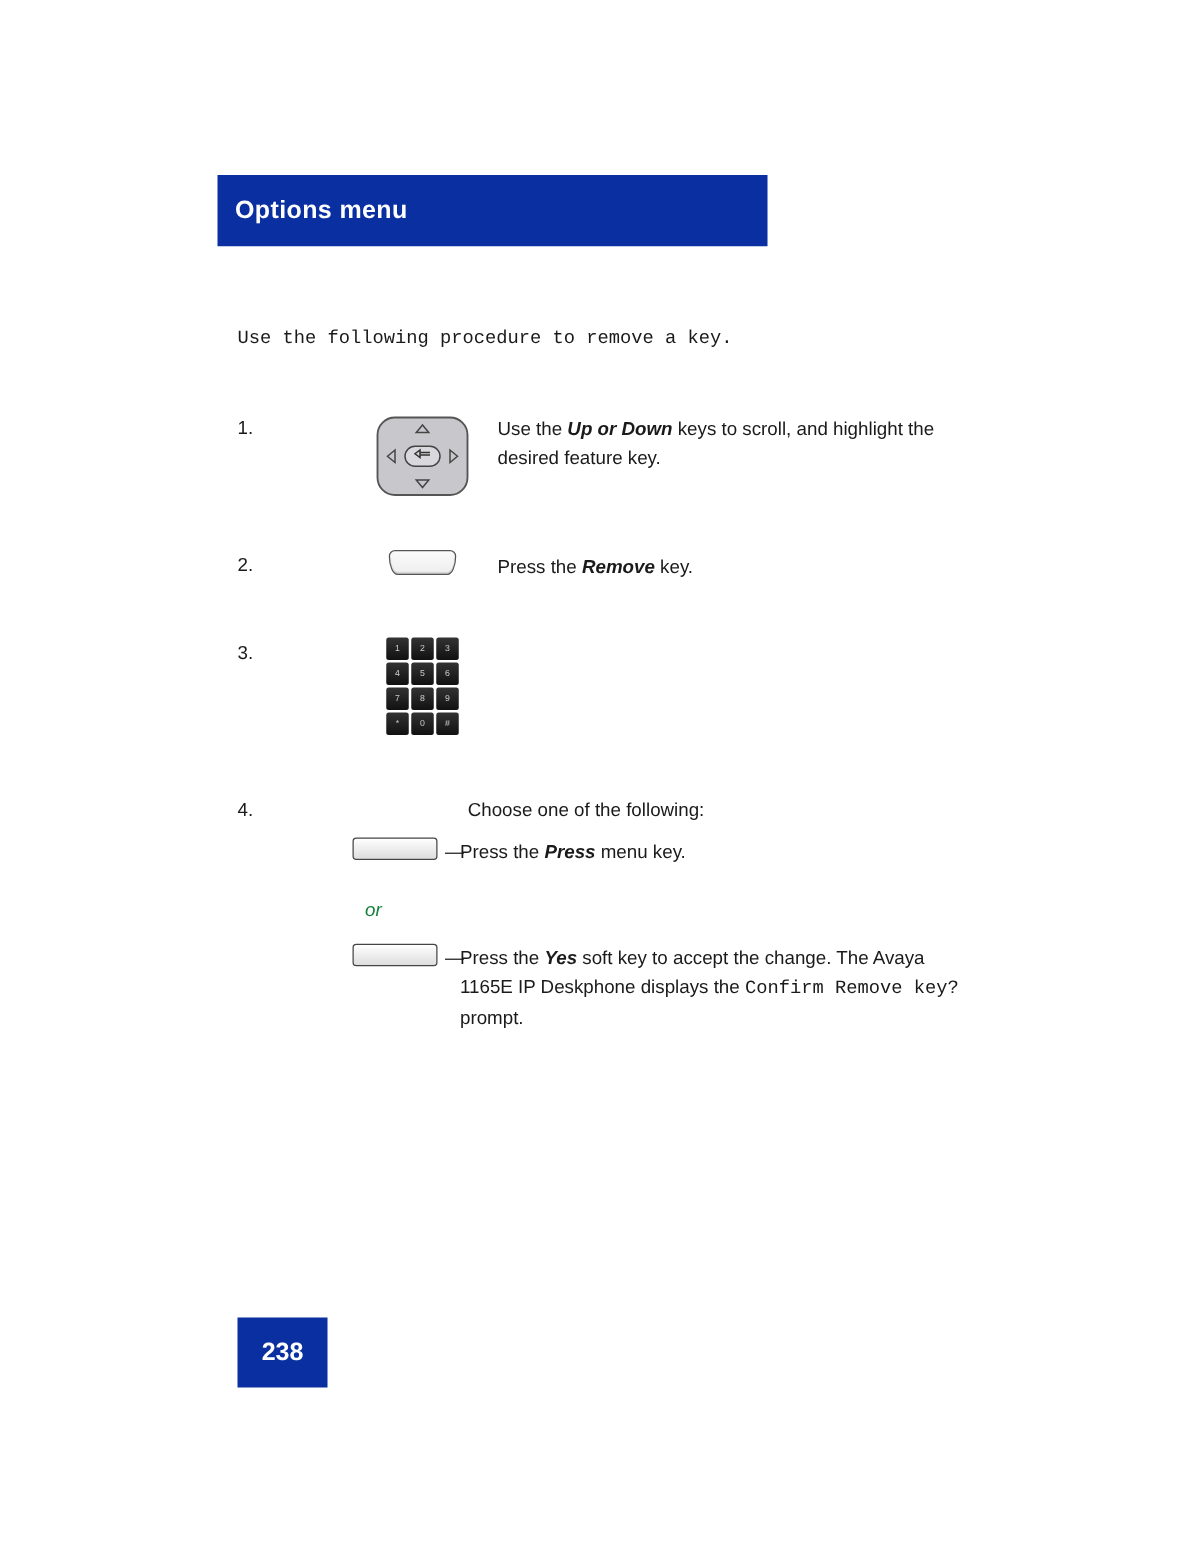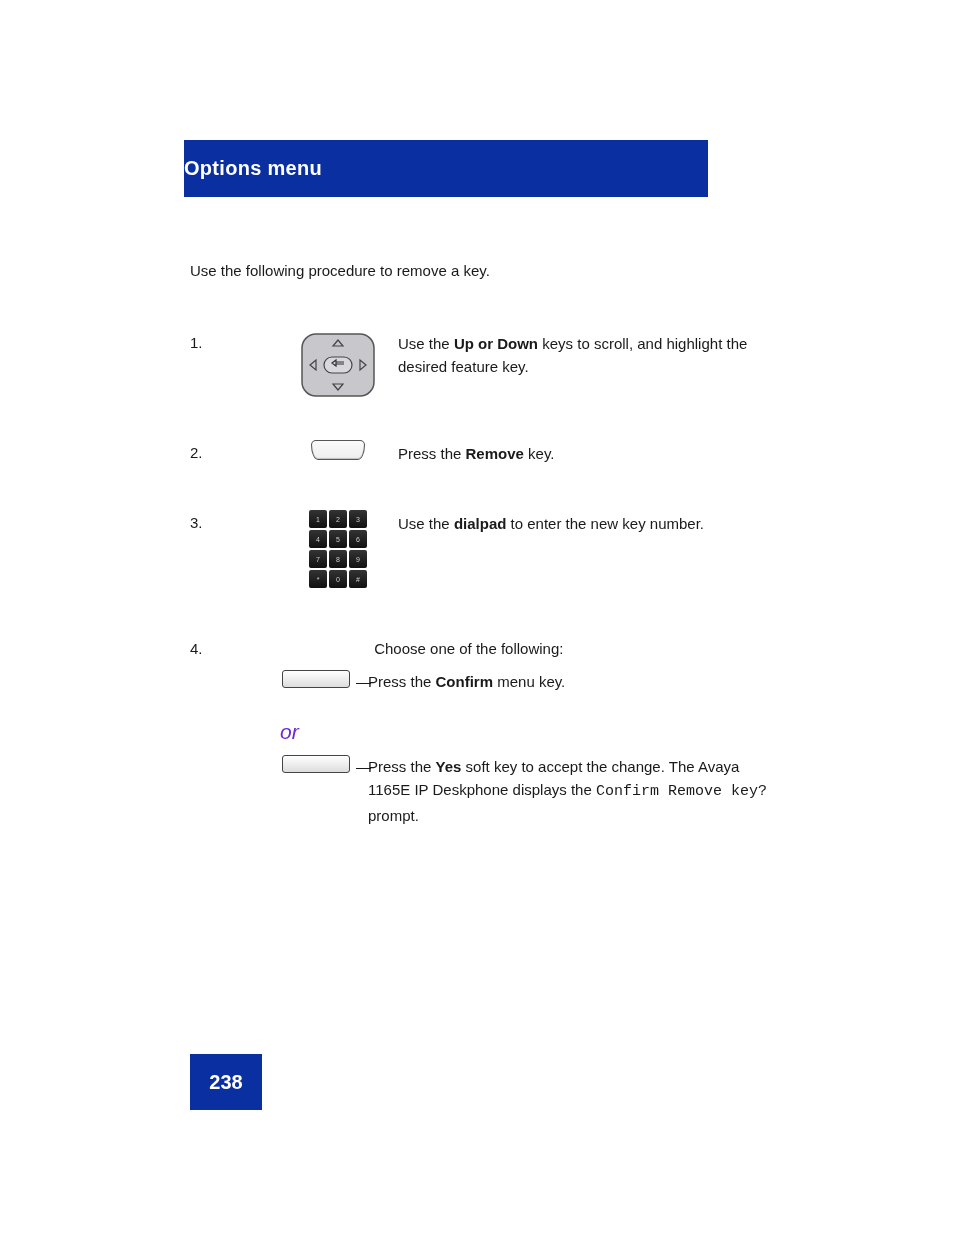--- a/index.html
+++ b/index.html
@@ -5,39 +5,41 @@
     * { box-sizing: border-box; margin: 0; padding: 0; }
     body {
       width: 954px;
       height: 1235px;
       background: #fff;
       font-family: Arial, Helvetica, sans-serif;
       position: relative;
     }
     .title-bar {
       position: absolute;
-      left: 184px;
+      left: 174px;
       top: 140px;
-      width: 524px;
+      width: 440px;
       height: 57px;
       background: #0a2fa0;
       color: #fff;
       display: flex;
       align-items: center;
+      padding-left: 14px;
       font-size: 20px;
       font-weight: bold;
       letter-spacing: 0.3px;
     }
     .intro {
       position: absolute;
       left: 190px;
       top: 260px;
       font-size: 15px;
       color: #1a1a1a;
       line-height: 1.5;
+      font-family: Liberation Mono, monospace;
     }
     .step {
       position: absolute;
       left: 190px;
       display: flex;
       align-items: flex-start;
     }
     .step .num {
       width: 88px;
       font-size: 15px;
@@ -51,21 +53,21 @@
       align-items: center;
       justify-content: center;
     }
     .step .textcol {
       width: 360px;
       font-size: 15px;
       color: #1a1a1a;
       line-height: 1.55;
       padding-top: 2px;
     }
-    .bold { font-weight: bold; }
+    .bold { font-weight: bold; font-style: italic; }
     .mono { font-family: "Courier New", Courier, monospace; }
     .step1 { top: 330px; }
     .step2 { top: 440px; }
     .step3 { top: 510px; }
     .step4 { top: 670px; }
     .step5 { top: 755px; }
     
     .navcluster {
       width: 80px;
       height: 70px;
@@ -126,25 +128,25 @@
       color: #1a1a1a;
       line-height: 1.55;
       width: 400px;
     }
     .choice .dash {
       position: absolute;
       left: -12px;
     }
     .or {
       position: absolute;
-      left: 280px;
+      left: 292px;
       top: 720px;
-      font-size: 21px;
+      font-size: 15px;
       font-style: italic;
-      color: #6d28d9;
+      color: #15803d;
     }
   </style>
 </head>
 <body>
 
 <div class="title-bar">
   <span>Options menu</span>
 </div>
 
 <div class="intro">Use the following procedure to remove a key.</div>
@@ -195,39 +197,36 @@
       <div class="k">5</div>
       <div class="k">6</div>
       <div class="k">7</div>
       <div class="k">8</div>
       <div class="k">9</div>
       <div class="k">*</div>
       <div class="k">0</div>
       <div class="k">#</div>
     </div>
   </div>
-  <div class="textcol">
-    <span>Use the </span><span class="bold">dialpad</span><span> to enter the new key number.</span>
-  </div>
 </div>
 
 <div style="position:absolute; left:190px; top:640px; font-size:15px; color:#1a1a1a;">
   <span style="display:inline-block; width:180px;">4.</span>
   <span>Choose one of the following:</span>
 </div>
 
 <div class="step step4">
   <div class="num"></div>
   <div class="iconcol" style="align-items:flex-start; padding-left:4px;">
     <div class="widekey"></div>
   </div>
 </div>
 <div class="choice" style="top:670px;">
   <span class="dash">—</span>
-  <span>Press the </span><span class="bold">Confirm</span><span> menu key.</span>
+  <span>Press the </span><span class="bold">Press</span><span> menu key.</span>
 </div>
 
 <div class="or">or</div>
 
 <div class="step step5">
   <div class="num"></div>
   <div class="iconcol" style="align-items:flex-start; padding-left:4px;">
     <div class="widekey"></div>
   </div>
 </div>

